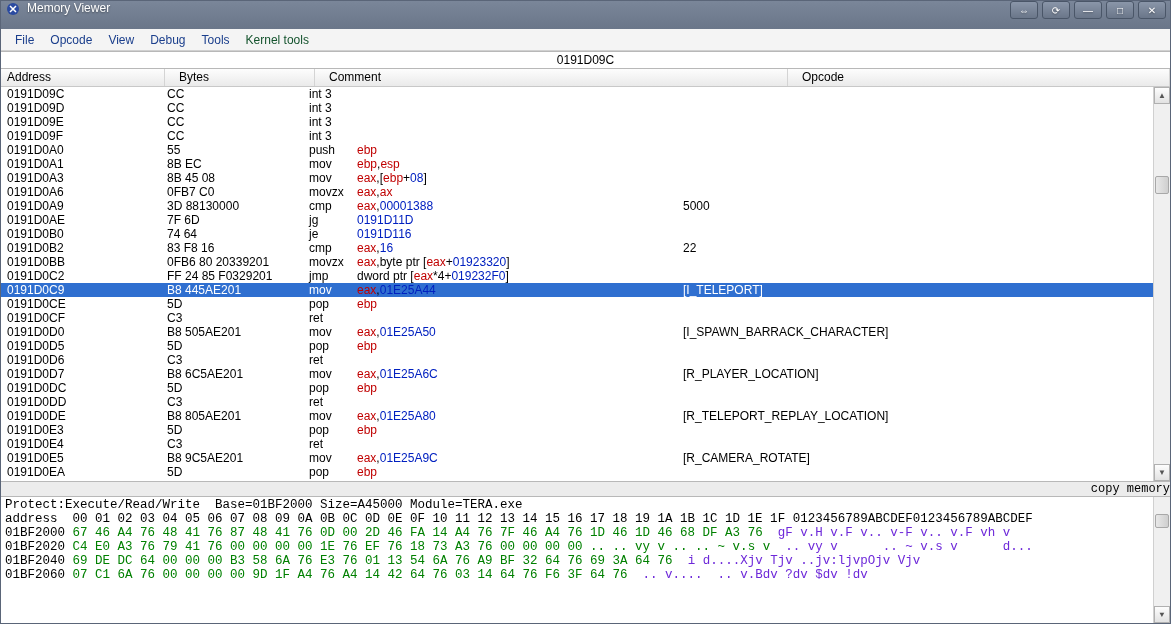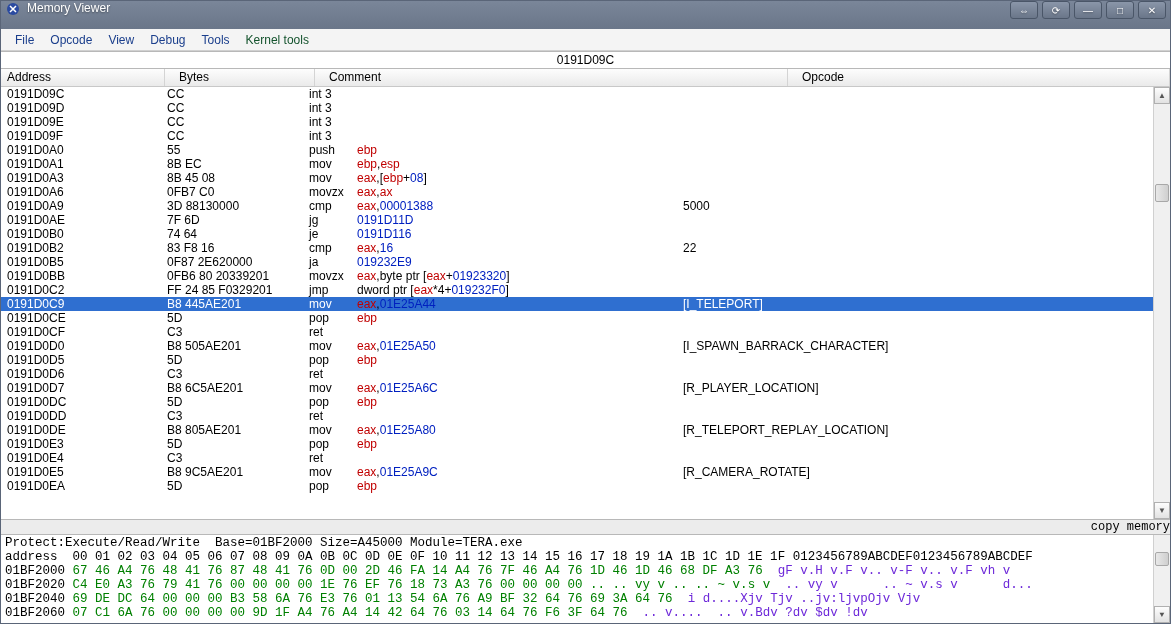--- a/index.html
+++ b/index.html
@@ -29,21 +29,21 @@
 .mn{font-weight:normal;color:#000;min-width:48px;display:inline-block}
 .drow.sel .mn{color:#fff}
 .op-reg{color:#c00000}.op-imm{color:#0020c0}.op-plain{color:#000}
 .drow.sel .op-reg,.drow.sel .op-imm,.drow.sel .op-plain{filter:none}
 .scrollbar{width:17px;background:#f0f0f0;border-left:1px solid #d0d0d0;position:absolute;right:0;top:0;bottom:0}
 .sb-btn{height:17px;background:linear-gradient(#fdfdfd,#e2e2e2);border:1px solid #b0b0b0;display:flex;align-items:center;justify-content:center;font-size:8px;color:#555}
 .sb-track{position:absolute;top:17px;bottom:17px;left:0;right:0;background:#f0f0f0}
 .sb-thumb{position:absolute;left:1px;right:1px;background:linear-gradient(90deg,#e8e8e8,#cfcfcf);border:1px solid #a8a8a8;border-radius:2px}
 .sb-btn.bot{position:absolute;bottom:0;left:0;right:0}
 .splitter{height:16px;background:#ececec;border-top:1px solid #b8b8b8;border-bottom:1px solid #b8b8b8;text-align:right;font-family:"Courier New",monospace;font-size:12px;line-height:15px}
-.hexpane{height:88px;background:#fff;font-family:"Courier New",monospace;font-size:12.5px;line-height:14px;position:relative;overflow:hidden;white-space:pre}
+.hexpane{height:126px;background:#fff;font-family:"Courier New",monospace;font-size:12.5px;line-height:14px;position:relative;overflow:hidden;white-space:pre}
 .hexpane .hrows{position:absolute;inset:0;padding:1px 4px}
 .hx-info{color:#000}
 .hx-addr{color:#000}
 .hx-b{color:#008000}
 .hx-asc{color:#6d28d9}
 </style>
 </head>
 <body>
 
 <div class="window">
@@ -187,29 +187,20 @@
         <div class="drow">
           <div class="c-addr">0191D0B2</div>
           <div class="c-bytes">83 F8 16</div>
           <div class="c-opc">
             <span class="mn">cmp</span>
             <span><span class="op-reg">eax</span><span class="op-plain">,</span><span class="op-imm">16</span></span>
           </div>
           <div class="c-cmt">22</div>
         </div>
         <div class="drow">
-          <div class="c-addr">0191D0B5</div>
-          <div class="c-bytes">0F87 2E620000</div>
-          <div class="c-opc">
-            <span class="mn">ja</span>
-            <span><span class="op-imm">019232E9</span></span>
-          </div>
-          <div class="c-cmt"></div>
-        </div>
-        <div class="drow">
           <div class="c-addr">0191D0BB</div>
           <div class="c-bytes">0FB6 80 20339201</div>
           <div class="c-opc">
             <span class="mn">movzx</span>
             <span><span class="op-reg">eax</span><span class="op-plain">,byte ptr [</span><span class="op-reg">eax</span><span class="op-plain">+</span><span class="op-imm">01923320</span><span class="op-plain">]</span></span>
           </div>
           <div class="c-cmt"></div>
         </div>
         <div class="drow">
           <div class="c-addr">0191D0C2</div>

